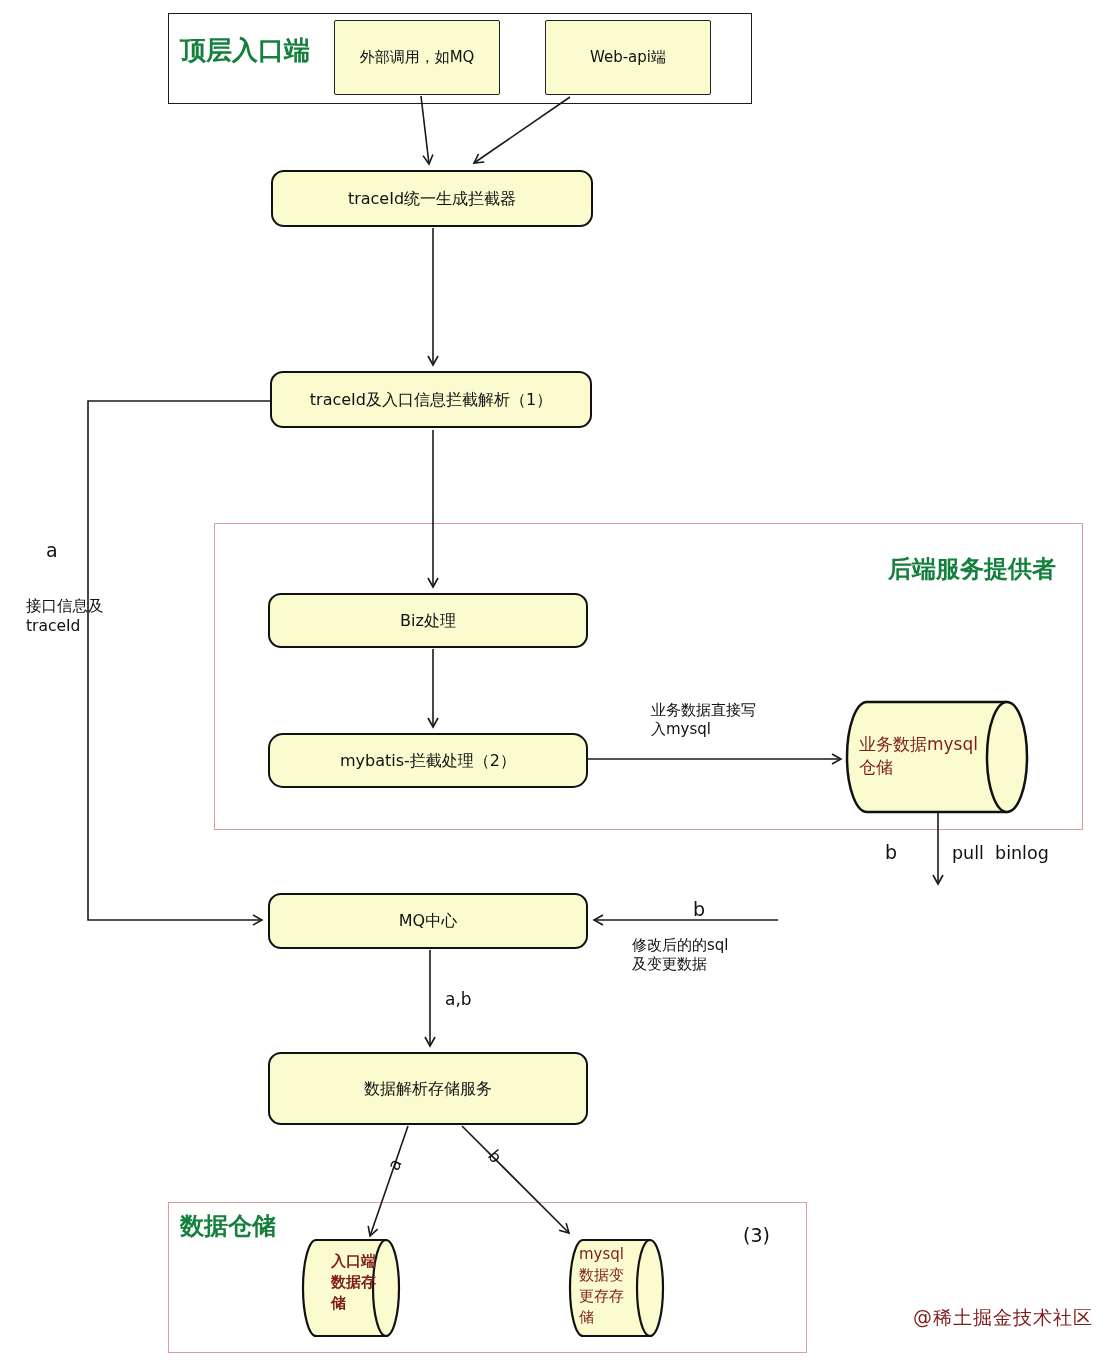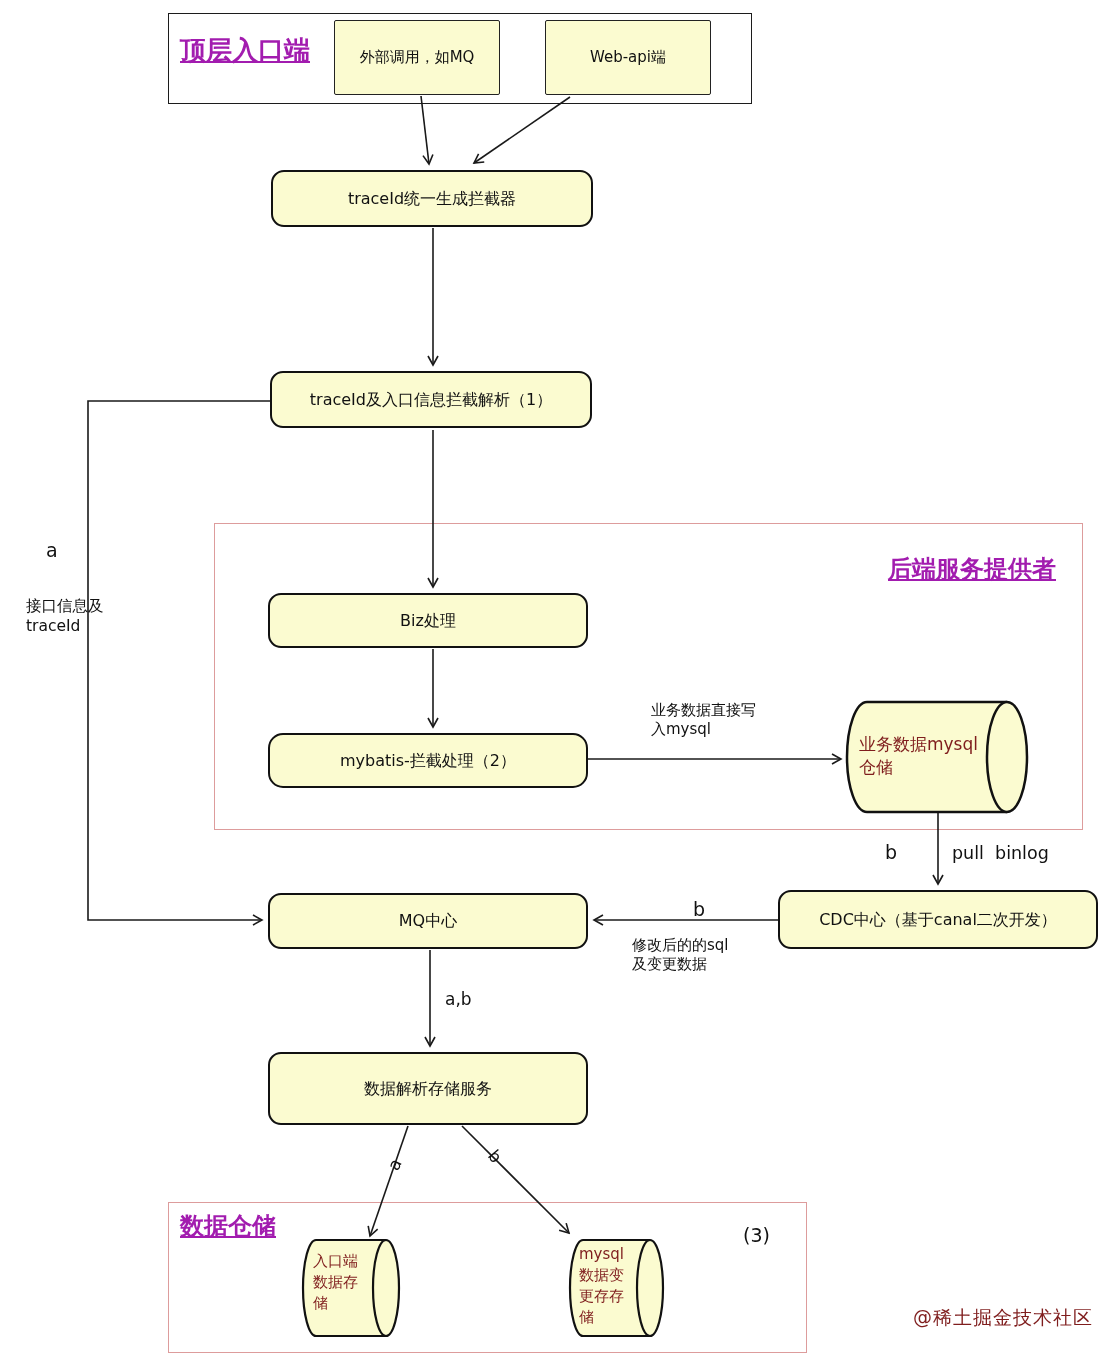--- a/index.html
+++ b/index.html
@@ -10,21 +10,21 @@
     font-family:"DejaVu Sans","Liberation Sans",sans-serif;
     color:#111;
     overflow:hidden;
   }
   #stage *{box-sizing:border-box;}
   .abs{position:absolute;}
   
   .frame{position:absolute;background:transparent;}
   .frame.black{border:1.7px solid #1c1c1c;}
   .frame.pink{border:1px solid #dd9c9c;}
-  .frame-title{position:absolute;font-weight:700;color:#a21caf;white-space:nowrap;text-decoration:underline;}
+  .frame-title{position:absolute;font-weight:700;color:#15803d;white-space:nowrap;}
   
   .rnode{
     position:absolute;
     background:#fbfbd0;
     border:2.6px solid #111;
     border-radius:13px;
     display:flex;align-items:center;justify-content:center;
     font-size:16px;line-height:1.2;text-align:center;
     z-index:3;
   }
@@ -126,35 +126,32 @@
   </div>
 
   <div class="rnode" style="left:268px;top:593px;width:320px;height:55px;">
     <span>Biz处理</span>
   </div>
 
   <div class="rnode" style="left:268px;top:733px;width:320px;height:55px;border-radius:15px;">
     <span>mybatis-拦截处理（2）</span>
   </div>
 
-  <div class="rnode" style="left:778px;top:890px;width:320px;height:59px;">
-    <span>CDC中心（基于canal二次开发）</span>
-  </div>
 
   <div class="rnode" style="left:268px;top:893px;width:320px;height:56px;">
     <span>MQ中心</span>
   </div>
 
   <div class="rnode" style="left:268px;top:1052px;width:320px;height:73px;">
     <span>数据解析存储服务</span>
   </div>
 
   <div class="cyl-text" style="left:859px;top:733px;width:150px;font-size:17px;line-height:1.35;">业务数据mysql
 仓储</div>
-  <div class="cyl-text" style="left:313px;top:1251px;width:70px;">入口端
+  <div class="cyl-text" style="left:331px;top:1251px;width:70px;font-weight:bold;">入口端
 数据存
 储</div>
   <div class="cyl-text" style="left:579px;top:1244px;width:70px;">mysql
 数据变
 更存存
 储</div>
 
   <div class="edge-label" style="left:46px;top:538px;font-size:19px;">a</div>
   <div class="edge-label" style="left:26px;top:597px;font-size:15.5px;">接口信息及
 traceId</div>

